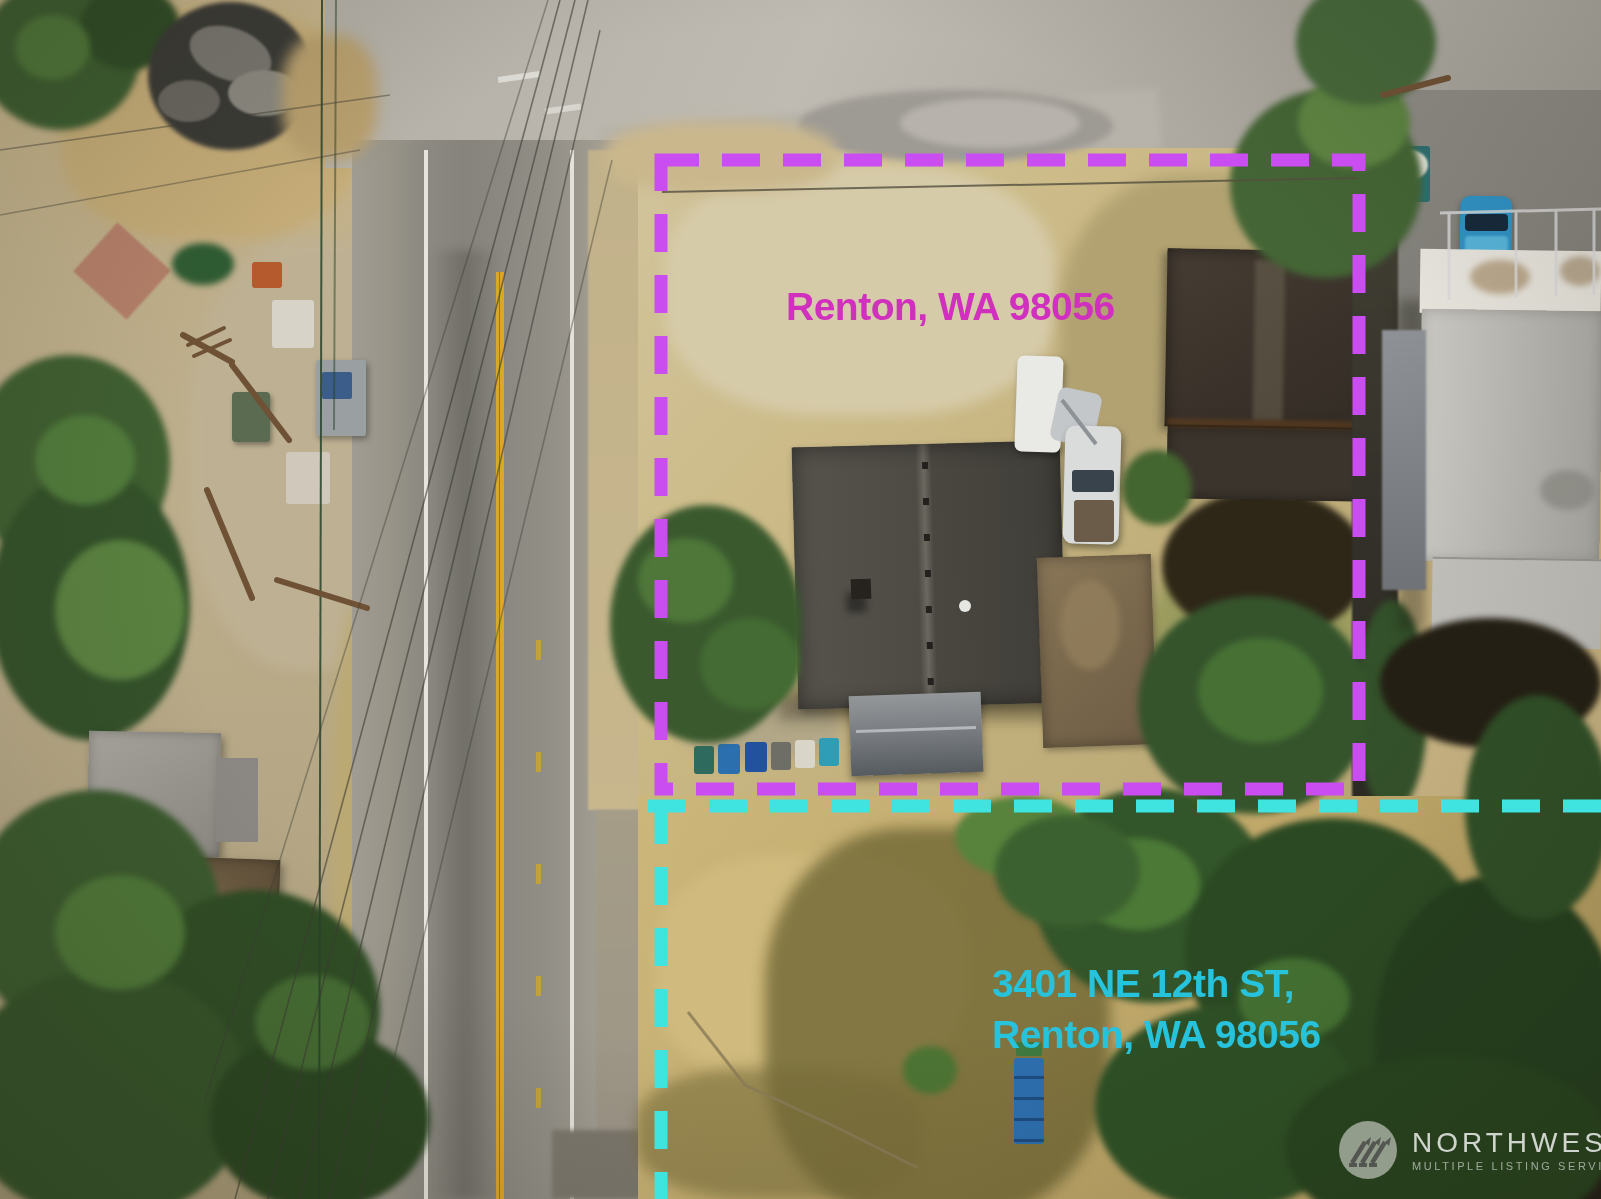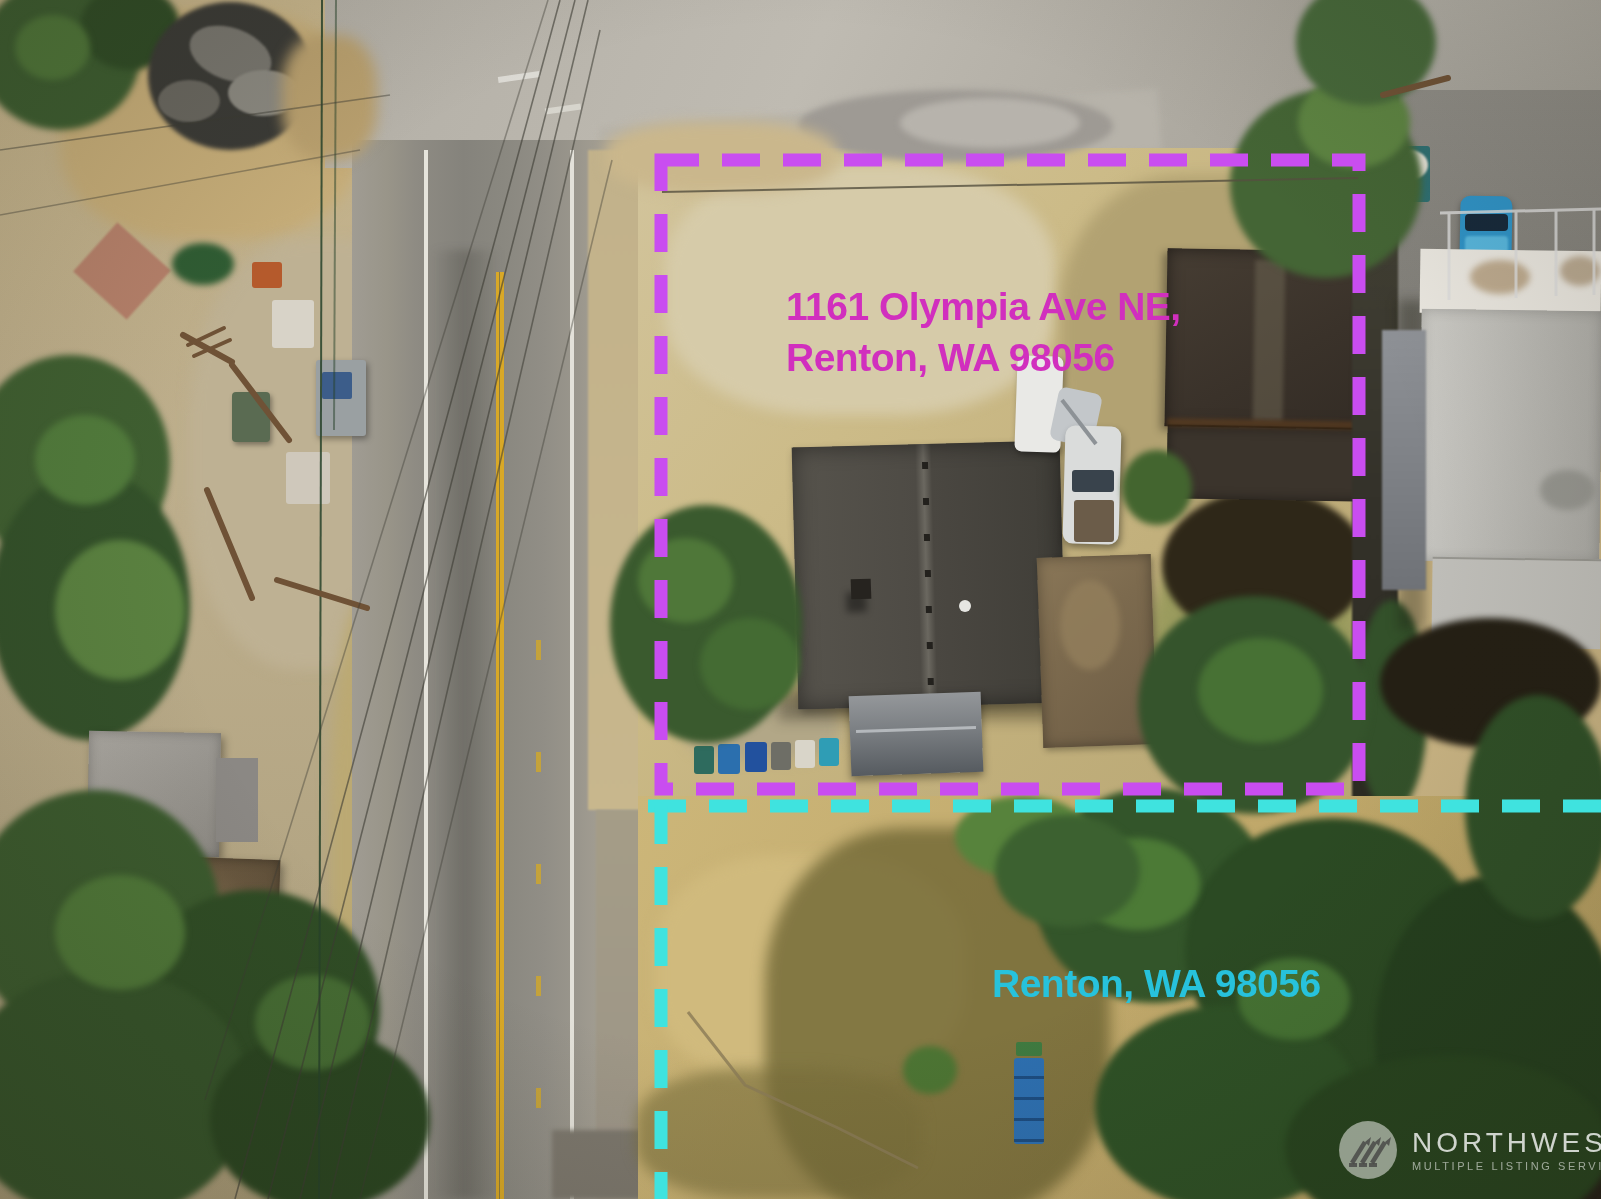--- a/index.html
+++ b/index.html
@@ -219,24 +219,24 @@
 
   <div class="vignette"></div>
 
   <svg class="bounds" width="1601" height="1199" viewBox="0 0 1601 1199">
     <rect x="661" y="160" width="698" height="629" class="dash-magenta"></rect>
     <path d="M648 806 H1601" class="dash-cyan"></path>
     <path d="M661 806 V1199" class="dash-cyan"></path>
   </svg>
 
   <div class="addr p1">
-    <div>1161 Olympia Ave NE,</div>
     <div>Renton, WA 98056</div>
   </div>
   <div class="addr p2">
+    <div>3401 NE 12th ST,</div>
     <div>Renton, WA 98056</div>
   </div>
 
   <div class="watermark">
     <svg width="60" height="60" viewBox="0 0 60 60">
       <circle cx="30" cy="30" r="29" fill="rgba(235,235,232,.55)"></circle>
       <g stroke="#4a4a48" stroke-width="4.5" stroke-linecap="butt" opacity=".85">
         <line x1="14" y1="43" x2="27" y2="22"></line>
         <line x1="24" y1="43" x2="37" y2="22"></line>
         <line x1="34" y1="43" x2="47" y2="22"></line>

